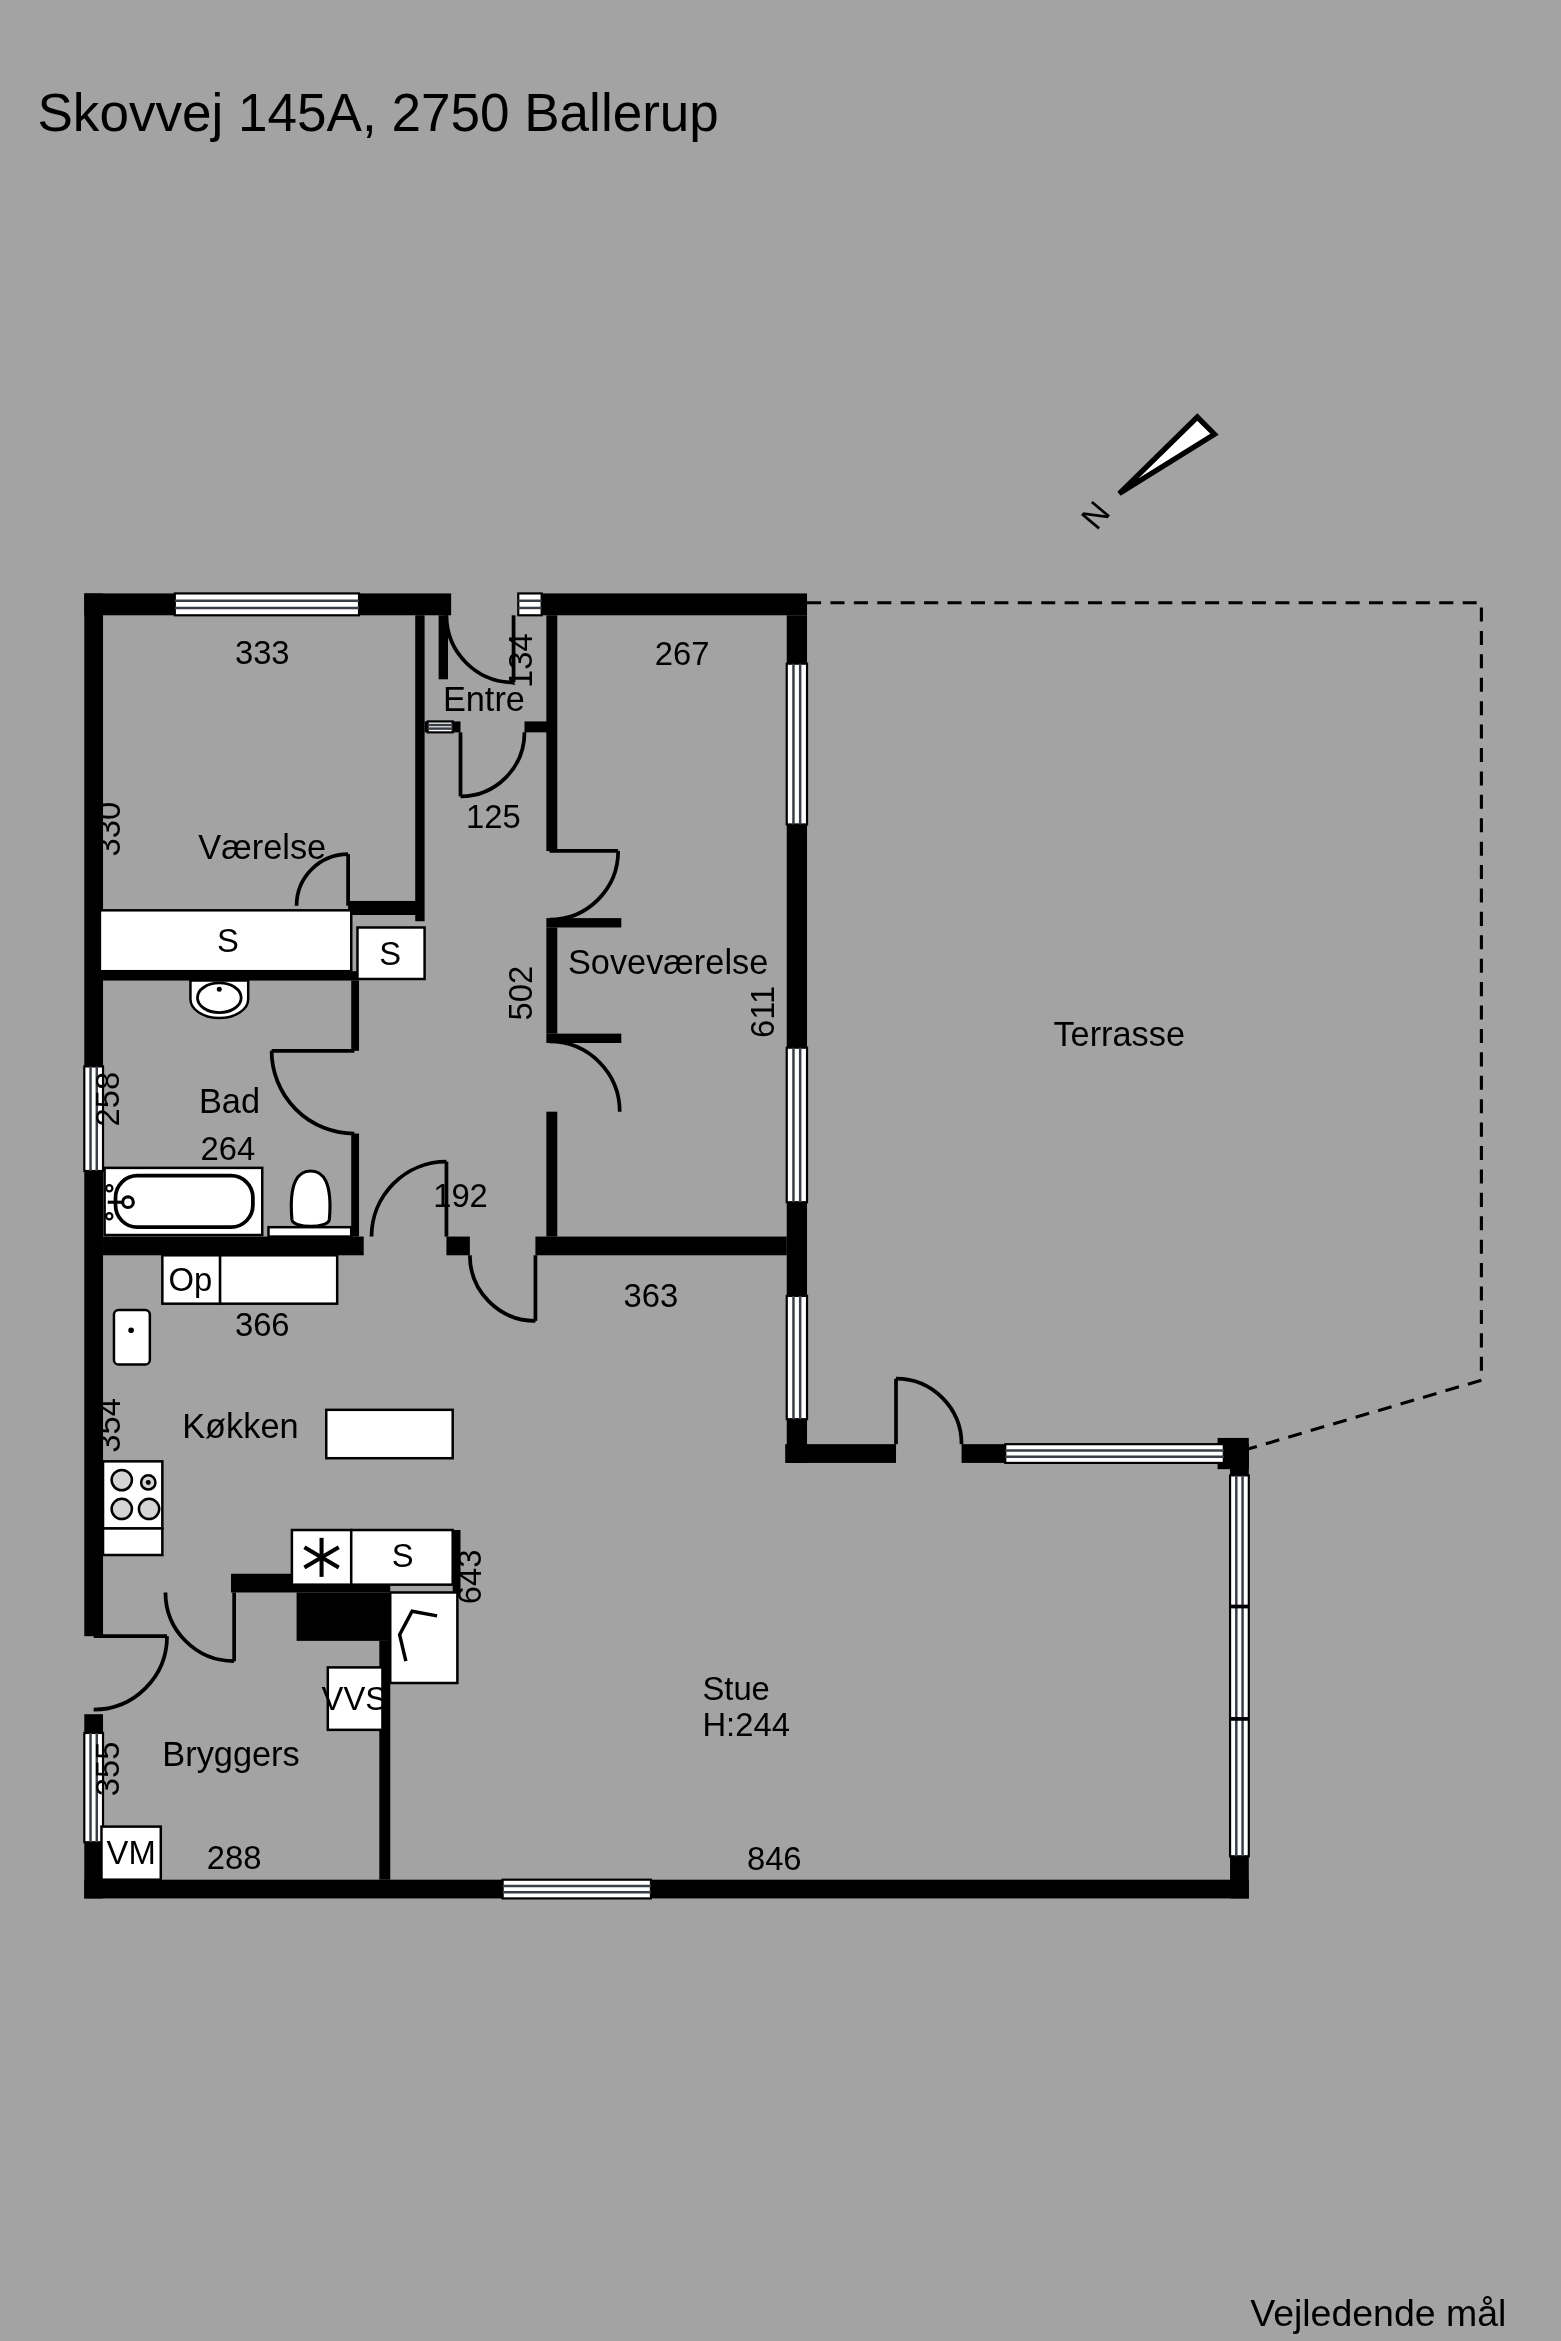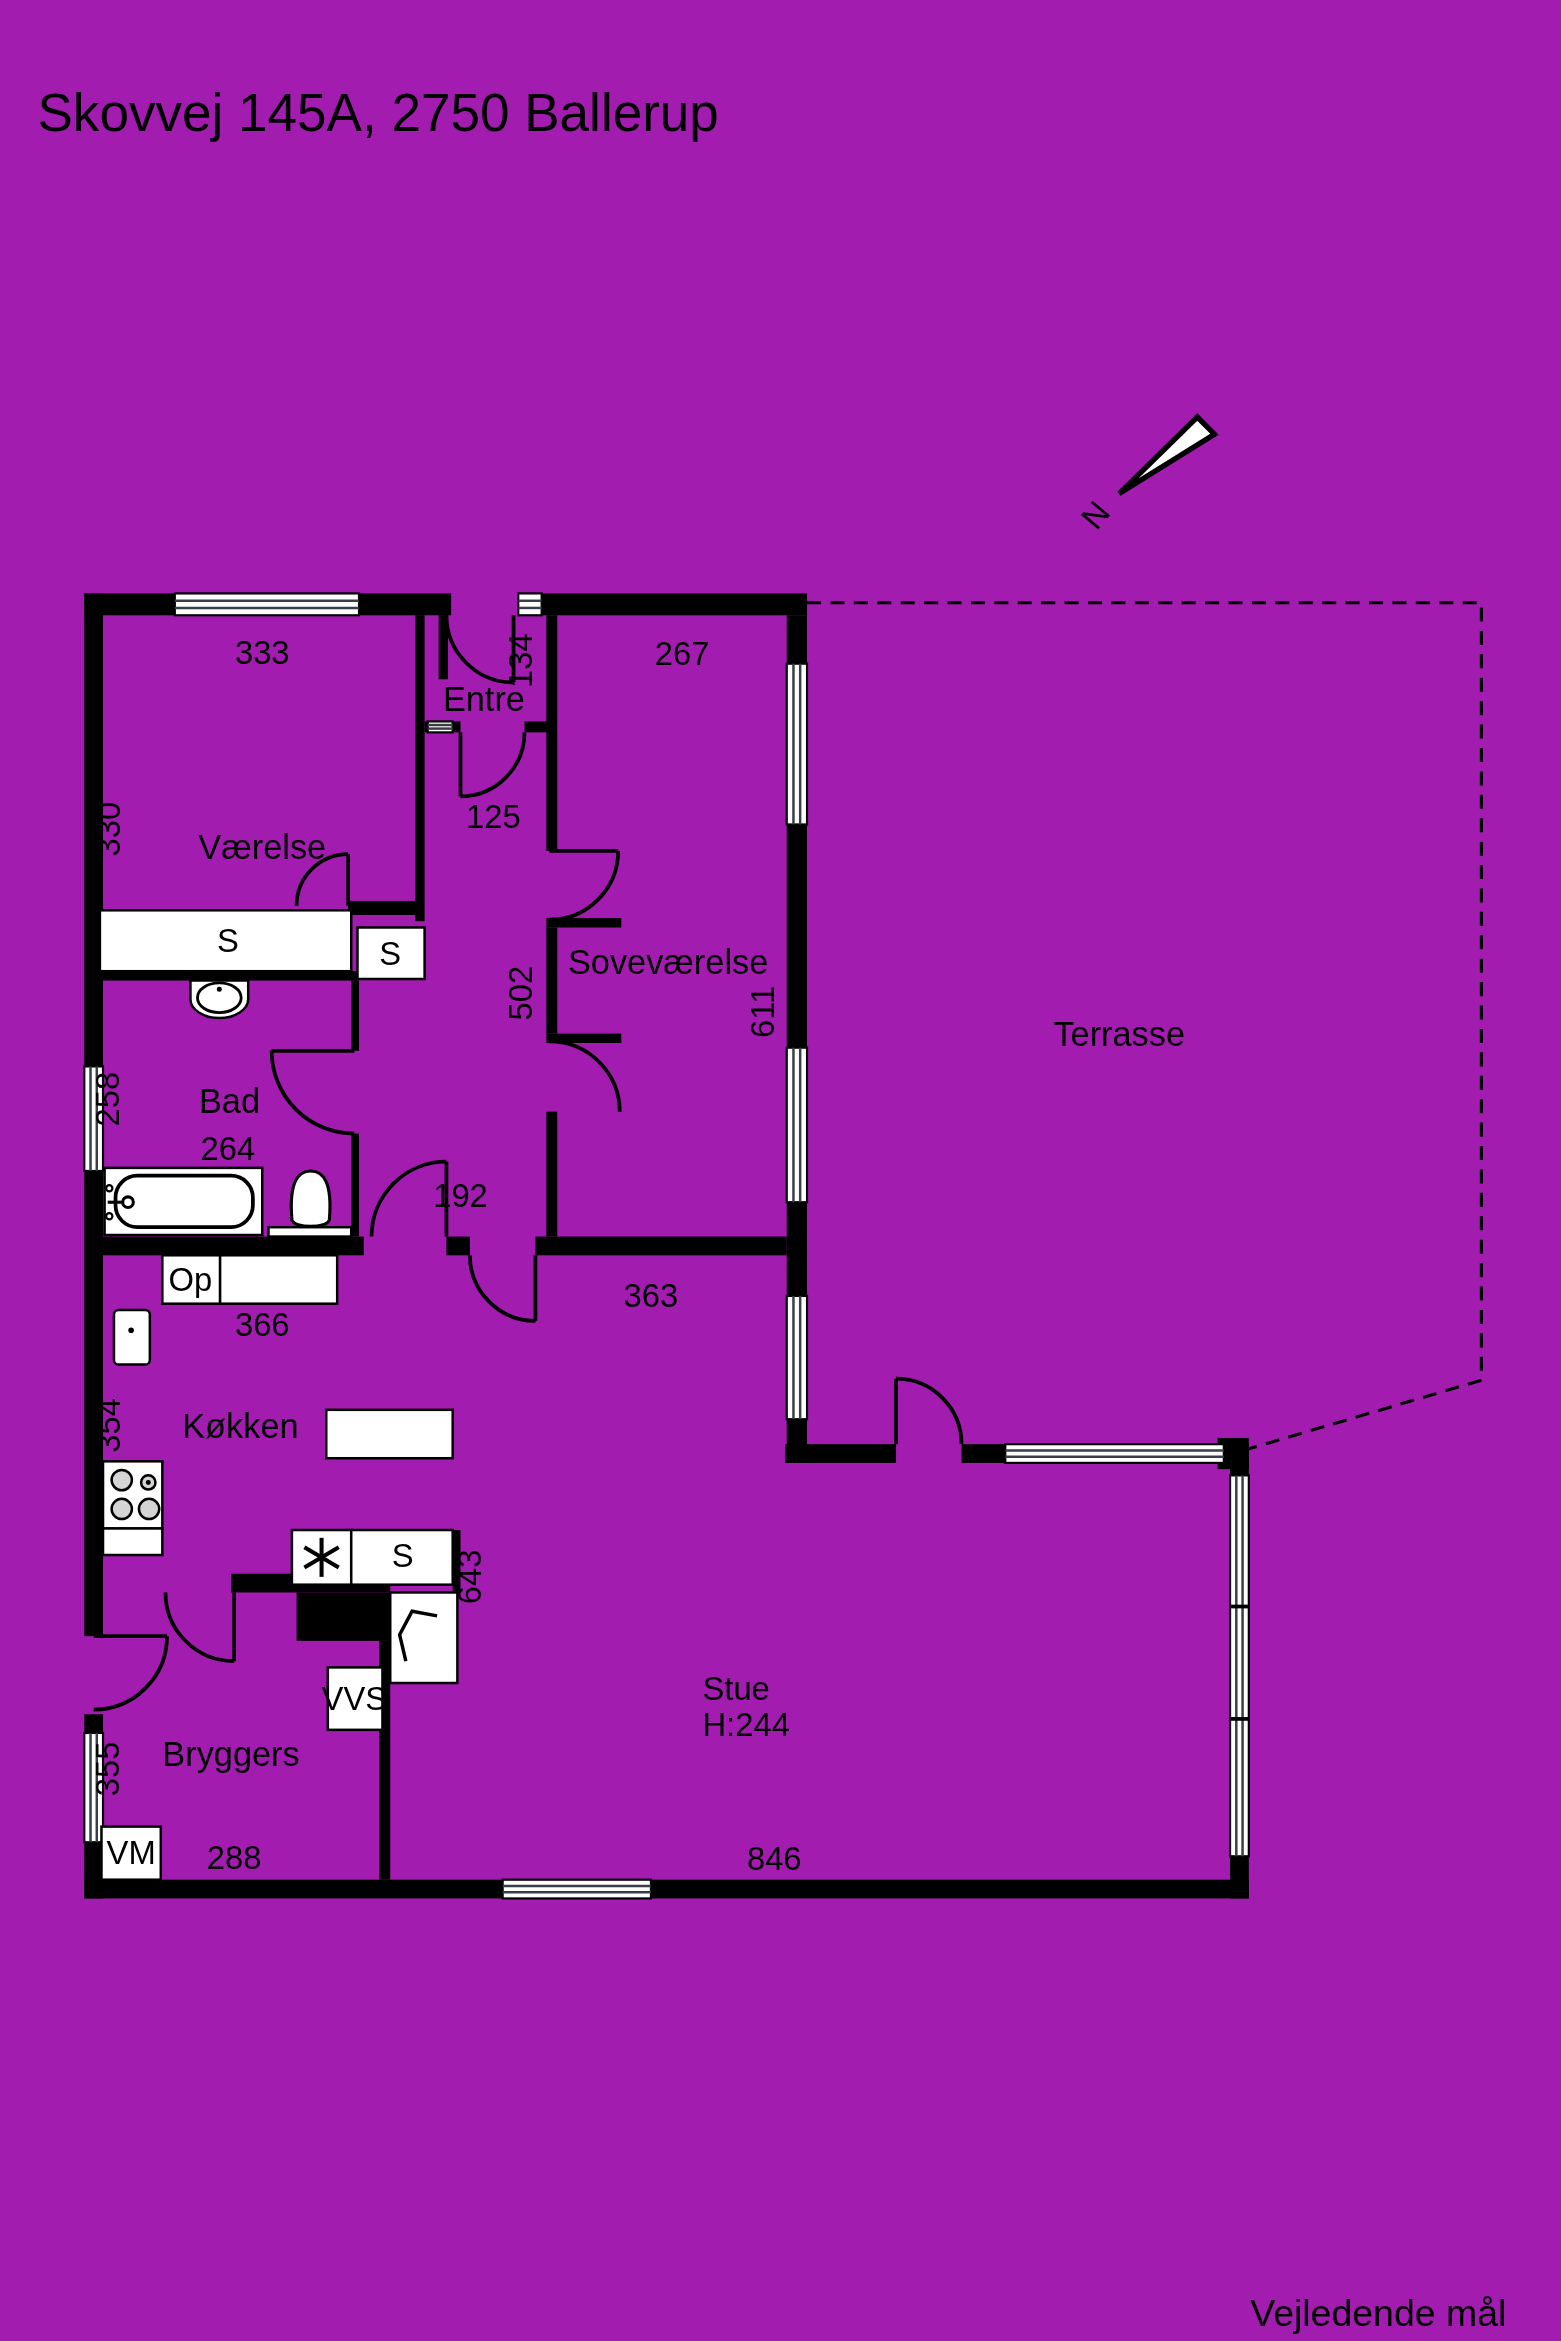--- a/index.html
+++ b/index.html
@@ -1,17 +1,17 @@
 <!DOCTYPE html>
 <html style="font-size:12.5px"><head>
 <meta charset="utf-8">
 <style>
   html,body{margin:0;padding:0;background:#ffffff;}
   body{font-family:"Liberation Sans",sans-serif;}
-  .page{position:relative;width:1561px;height:2342px;background:#a21caf;overflow:hidden;}
+  .page{position:relative;width:1561px;height:2342px;background:#a3a3a3;overflow:hidden;}
   svg{display:block;}
   .wall{fill:#000;stroke:none;}
   .win{fill:#fff;stroke:#000;stroke-width:1.4;}
   .winline{stroke:#3a3f47;stroke-width:1.6;fill:none;}
   .thin{fill:#fff;stroke:#000;stroke-width:1.6;}
   .fix{fill:#fff;stroke:#000;stroke-width:2;}
   .arc{fill:none;stroke:#000;stroke-width:2.4;}
   .leaf{stroke:#000;stroke-width:2.4;}
   .dash{fill:none;stroke:#000;stroke-width:2;stroke-dasharray:9 6;}
   .lbl{font-size:21px;fill:#000;text-anchor:middle;}

